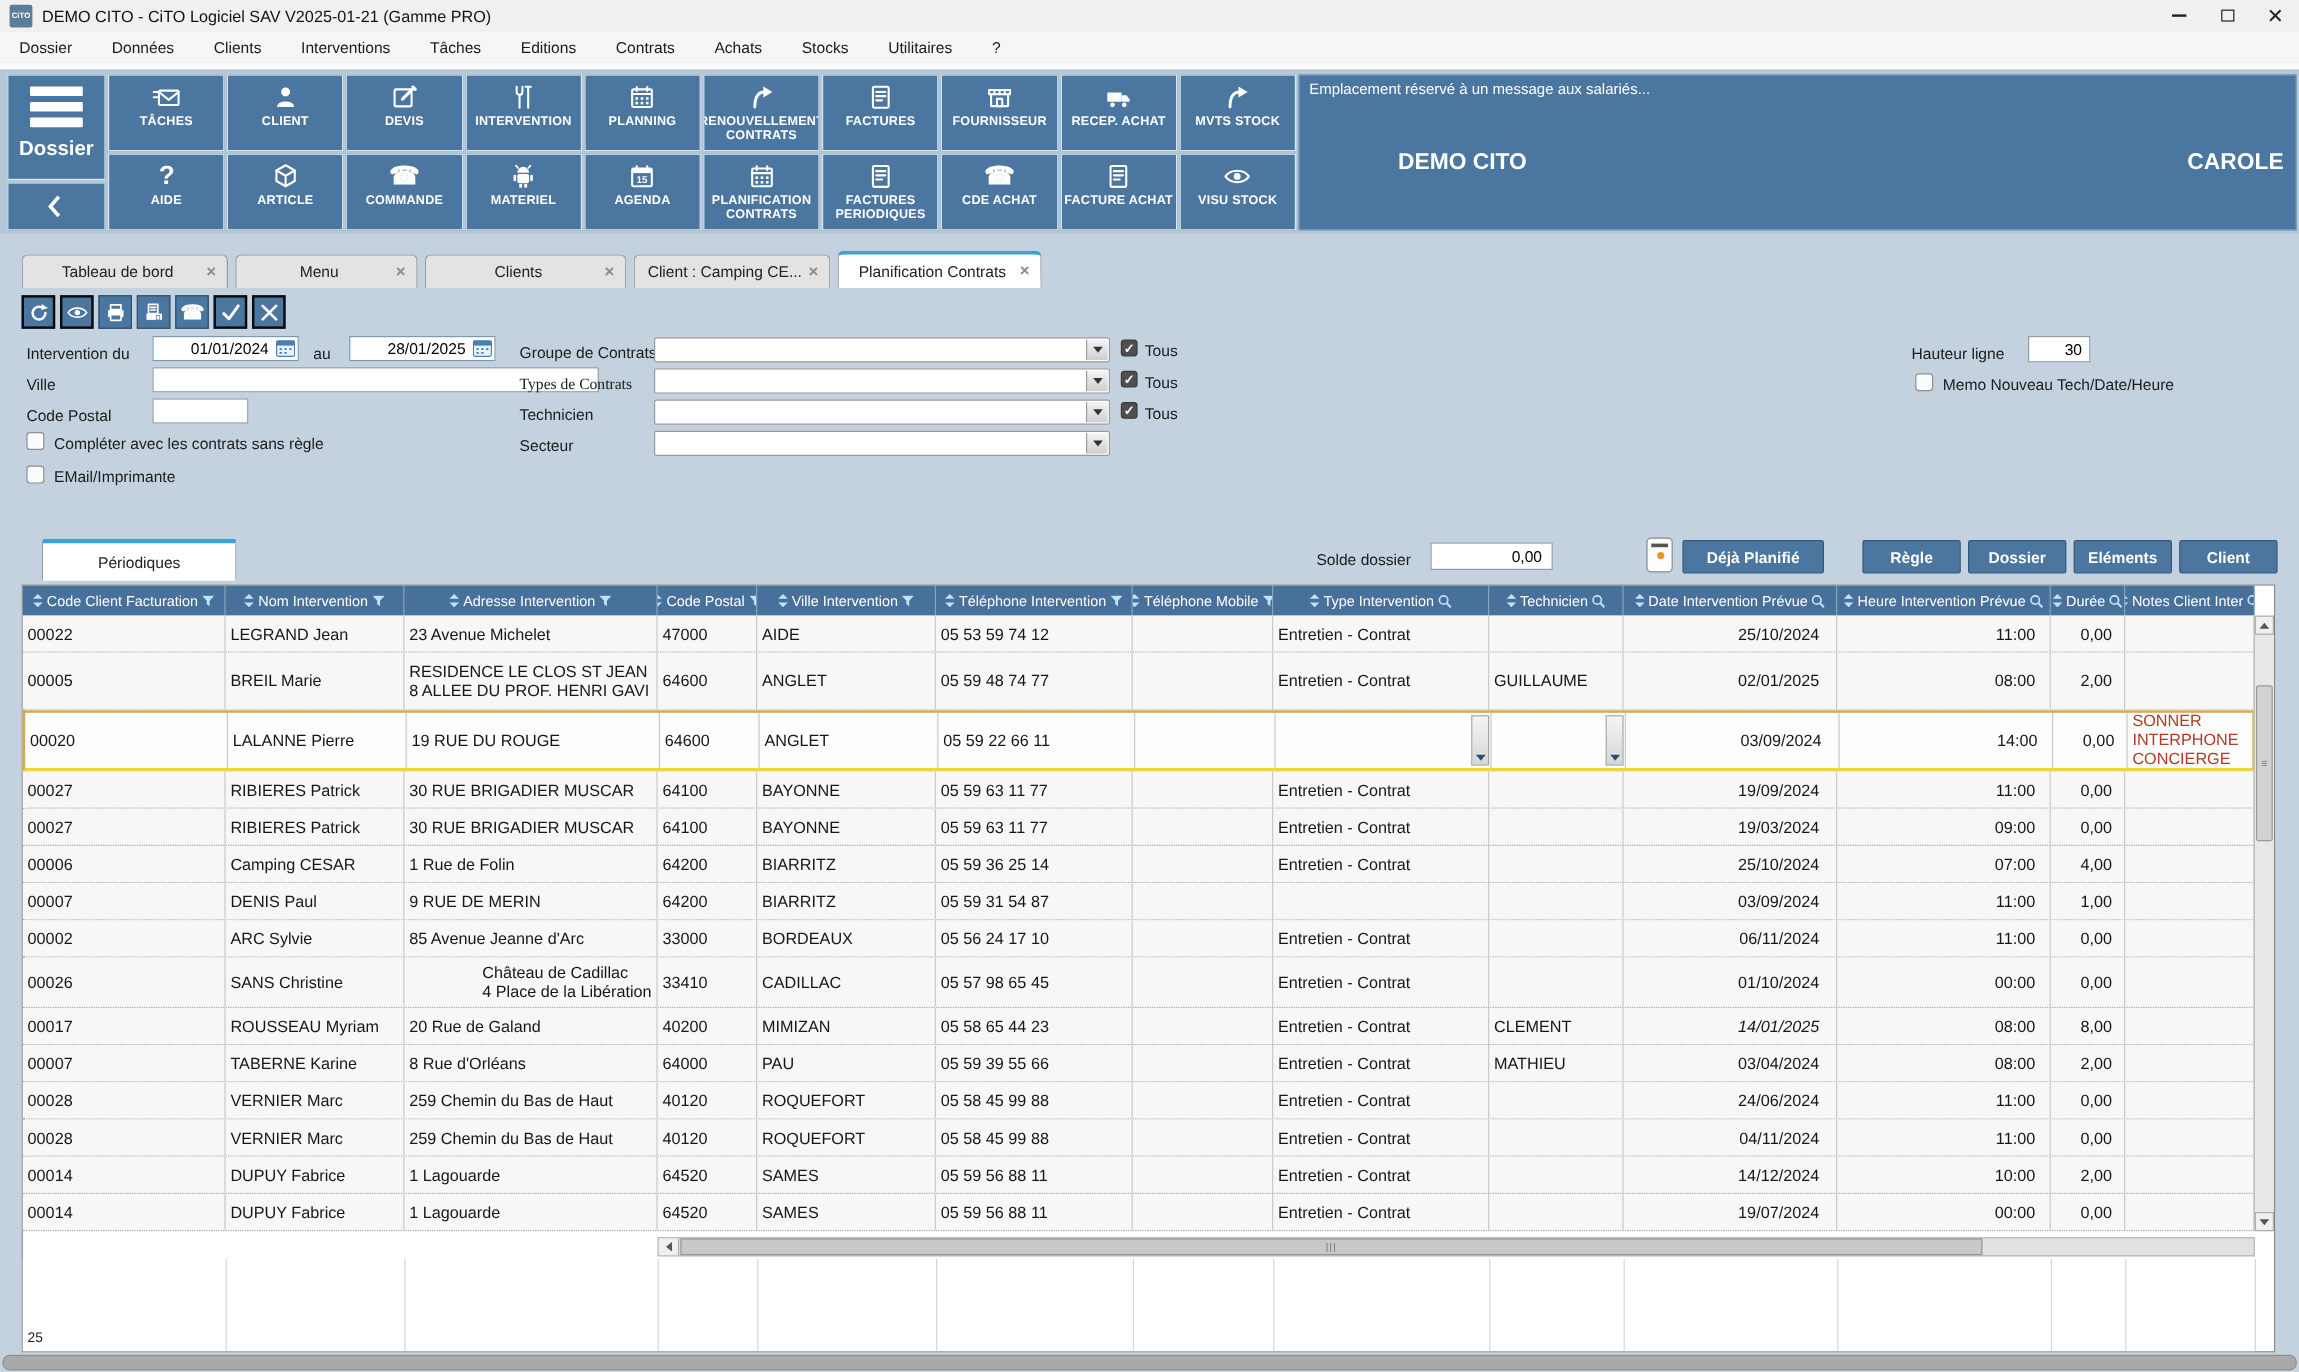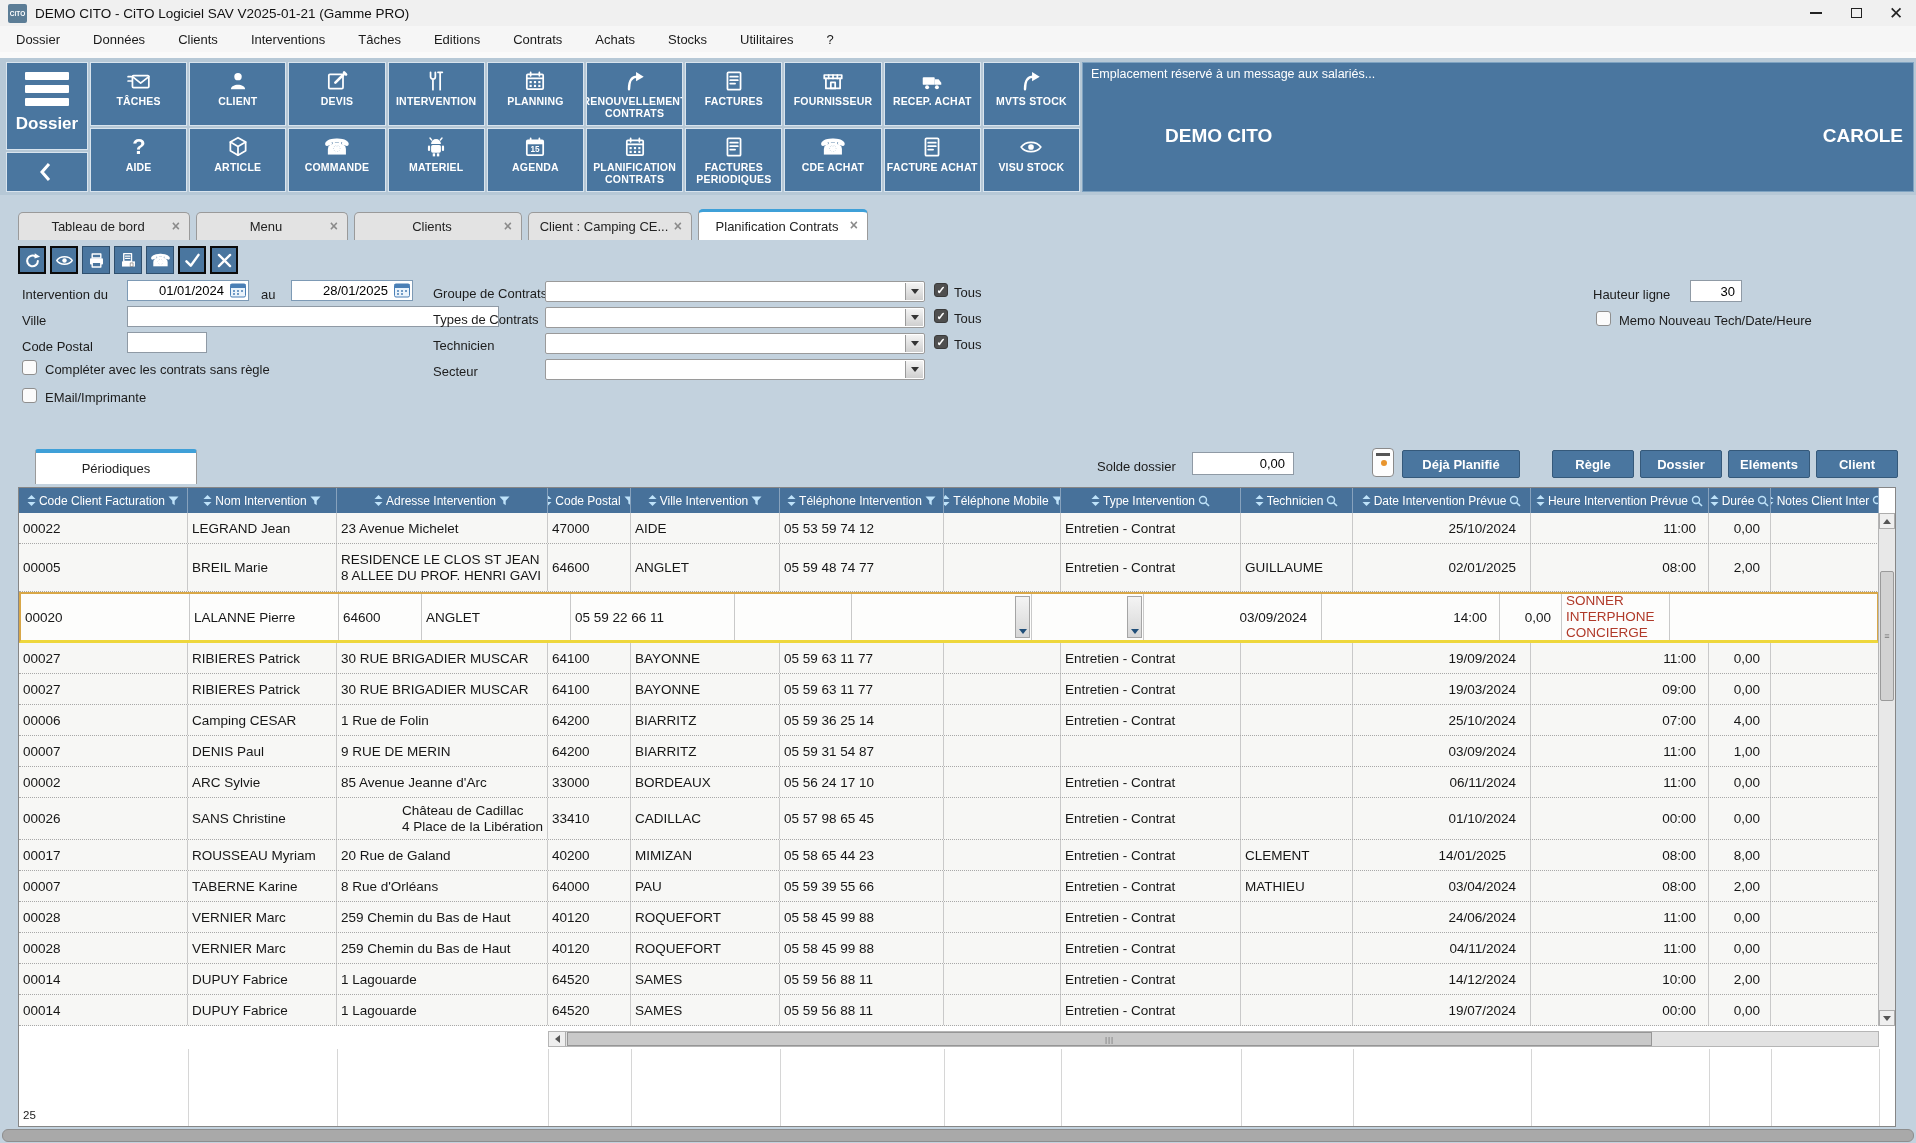--- a/index.html
+++ b/index.html
@@ -462,21 +462,21 @@
 
 <div id="combo-zone">
     <span class="fl-label" style="left: 433px; top: 286px;">Groupe de Contrats</span>
     <div class="combo" style="left: 545px; top: 281px;">
       <div class="combo-arrow">
         <span class="tri-down"></span>
       </div>
     </div>
     <span class="chk checked" style="left: 934px; top: 283px; width: 14px; height: 14px;">✓</span>
     <span class="fl-label" style="left: 954px; top: 285px;">Tous</span>
-    <span class="fl-label" style="left: 433px; top: 312px;">Types de Contrats</span>
+    <span class="fl-label" style="left: 433px; top: 312px; font-family: Liberation Serif, serif;">Types de Contrats</span>
     <div class="combo" style="left: 545px; top: 307px;">
       <div class="combo-arrow">
         <span class="tri-down"></span>
       </div>
     </div>
     <span class="chk checked" style="left: 934px; top: 309px; width: 14px; height: 14px;">✓</span>
     <span class="fl-label" style="left: 954px; top: 311px;">Tous</span>
     <span class="fl-label" style="left: 433px; top: 338px;">Technicien</span>
     <div class="combo" style="left: 545px; top: 333px;">
       <div class="combo-arrow">
@@ -737,20 +737,21 @@
         <div class="td" style="width: 180px;">Entretien - Contrat</div>
         <div class="td" style="width: 112px;">GUILLAUME</div>
         <div class="td right" style="width: 178px; padding-right: 14px;">02/01/2025</div>
         <div class="td right" style="width: 178px; padding-right: 12px;">08:00</div>
         <div class="td right" style="width: 62px; padding-right: 10px;">2,00</div>
         <div class="td" style="width: 108px;"></div>
       </div>
       <div class="tr selected" style="height: 51px;">
         <div class="td" style="width: 169px;">00020</div>
         <div class="td" style="width: 149px;">LALANNE Pierre</div>
+        <div class="td" style="width: 211px;">19 RUE DU ROUGE</div>
         <div class="td" style="width: 83px;">64600</div>
         <div class="td" style="width: 149px;">ANGLET</div>
         <div class="td" style="width: 164px;">05 59 22 66 11</div>
         <div class="td" style="width: 117px;"></div>
         <div class="td" style="width: 180px;">
           <span class="dd-strip">
             <span class="tri-down"></span>
           </span>
         </div>
         <div class="td" style="width: 112px;">
@@ -863,21 +864,21 @@
       <div class="tr" style="height: 31px;">
         <div class="td" style="width: 169px;">00017</div>
         <div class="td" style="width: 149px;">ROUSSEAU Myriam</div>
         <div class="td" style="width: 211px;">20 Rue de Galand</div>
         <div class="td" style="width: 83px;">40200</div>
         <div class="td" style="width: 149px;">MIMIZAN</div>
         <div class="td" style="width: 164px;">05 58 65 44 23</div>
         <div class="td" style="width: 117px;"></div>
         <div class="td" style="width: 180px;">Entretien - Contrat</div>
         <div class="td" style="width: 112px;">CLEMENT</div>
-        <div class="td right" style="width: 178px; padding-right: 24px;">14/01/2025</div>
+        <div class="td right" style="width: 178px; padding-right: 14px; font-style: italic;">14/01/2025</div>
         <div class="td right" style="width: 178px; padding-right: 12px;">08:00</div>
         <div class="td right" style="width: 62px; padding-right: 10px;">8,00</div>
         <div class="td" style="width: 108px;"></div>
       </div>
       <div class="tr" style="height: 31px;">
         <div class="td" style="width: 169px;">00007</div>
         <div class="td" style="width: 149px;">TABERNE Karine</div>
         <div class="td" style="width: 211px;">8 Rue d'Orléans</div>
         <div class="td" style="width: 83px;">64000</div>
         <div class="td" style="width: 149px;">PAU</div>

